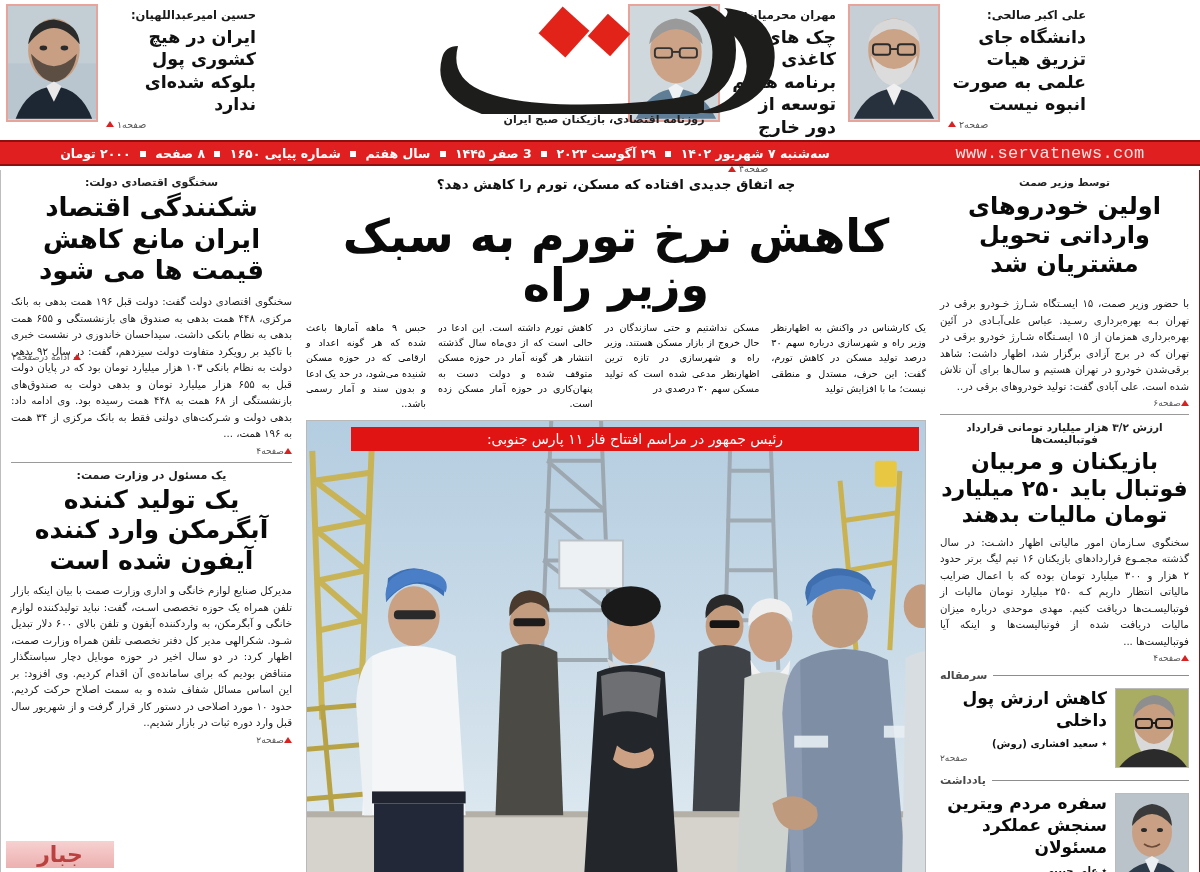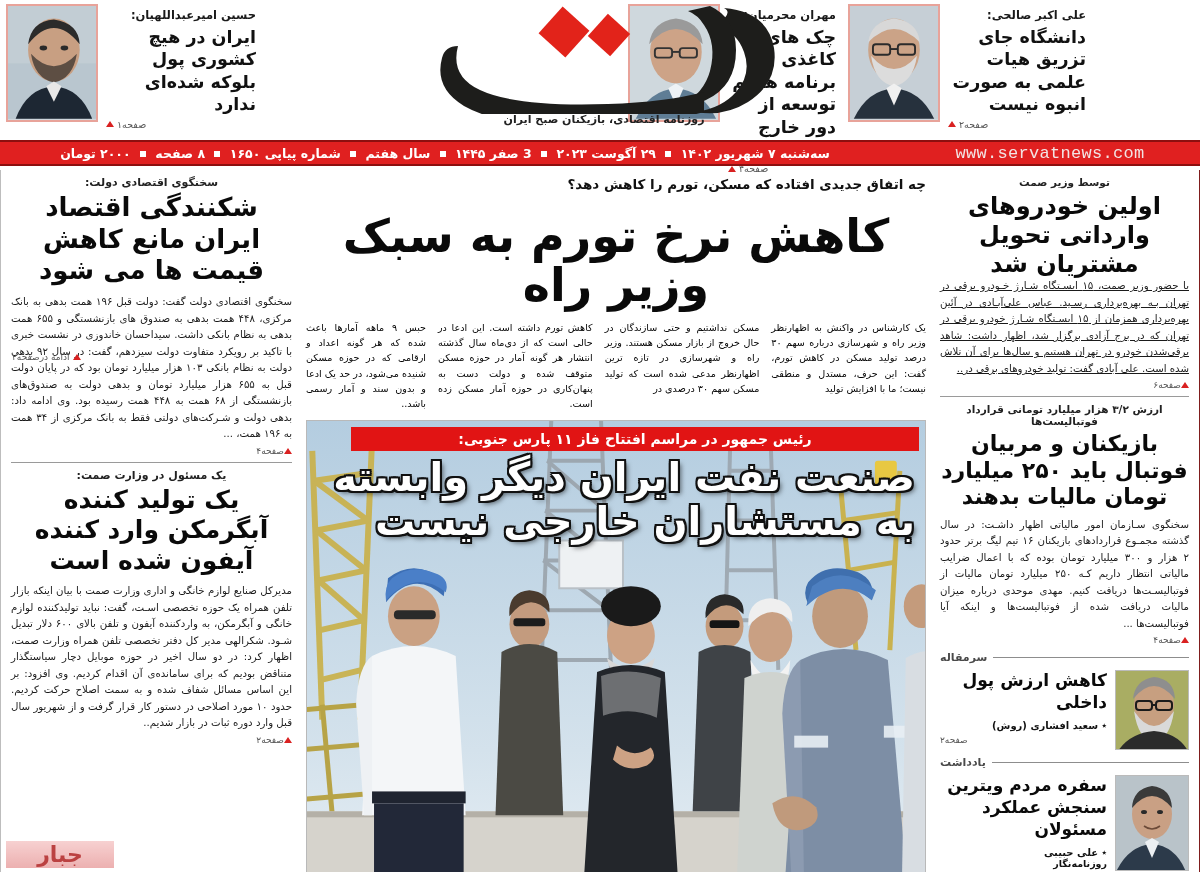--- a/index.html
+++ b/index.html
@@ -72,37 +72,37 @@
   .col-left   { width: 300px; padding: 6px 8px 4px 10px; border-left:1px solid #bdbdbd; }
   .col-center { width: 632px; padding: 4px 6px; }
   .col-right  { width: 268px; padding: 6px 10px 1px 8px; border-right:1px solid #7f1d1d; }
   .lead {
     direction:rtl; text-align:justify; font-size:10.2px; line-height:1.62; color:#1b1b1b;
     font-family:"DejaVu Sans","Liberation Sans",sans-serif;
   }
   .rule { height:1px; background:#9a9a9a; margin:6px 0; }
 
   
-  .center-kicker { font-size:13.5px; font-weight:700; direction:rtl; color:#111; margin-top:2px;}
+  .center-kicker { font-size:13.5px; font-weight:700; text-align:center; direction:rtl; color:#111; margin-top:2px;}
   .center-head {
     font-size:46px; font-weight:900; text-align:center; direction:rtl;
     line-height:1.06; color:#0a0a0a; margin-top:20px; letter-spacing:-1.5px;
   }
   .center-lead-row { display:flex; direction:rtl; gap:12px; margin-top:10px; }
   .center-lead-row .cl { flex:1 1 0; font-size:9.6px; line-height:1.6; text-align:justify; direction:rtl; }
 
   
   .photoblock {
     position:relative; margin-top:8px; width:100%; height:472px;
     border:1px solid #b9b9b9; overflow:hidden; background:#a9c4d8;
   }
   .redbanner {
     position:absolute; top:6px; right:6px; left:44px; height:24px; background:#e11414;
     color:#fff; display:flex; align-items:center; justify-content:center;
-    font-size:14px; font-weight:700; direction:rtl; z-index:5;
+    font-size:14px; font-weight:400; direction:rtl; z-index:5;
   }
   .photo-head {
     position:absolute; top:34px; right:10px; left:10px; z-index:5;
     direction:rtl; text-align:right; font-size:40px; font-weight:900; color:#fff;
     line-height:1.12; letter-spacing:-1px;
     text-shadow: 2px 0 0 #111, -2px 0 0 #111, 0 2px 0 #111, 0 -2px 0 #111,
                  2px 2px 0 #111, -2px -2px 0 #111, 2px -2px 0 #111, -2px 2px 0 #111,
                  3px 3px 5px rgba(0,0,0,.55);
   }
   .photo-credit {
@@ -261,21 +261,21 @@
     </div>
   </div>
 
   <div class="body">
 
     <div class="col-right">
 
       <div>
         <div class="r-kicker">توسط وزیر صمت</div>
         <div class="r-head">اولین خودروهای وارداتی تحویل مشتریان شد</div>
-        <div class="lead" style="margin-top:0;text-decoration:underline;">با حضور وزیر صمت، ۱۵ ایسـتگاه شـارژ خـودرو برقی در تهران بـه بهره‌برداری رسـید. عباس علی‌آبـادی در آئین بهره‌برداری همزمان از ۱۵ ایسـتگاه شـارژ خودرو برقی در تهران که در برج آزادی برگزار شد، اظهار داشت: شاهد برقی‌شدن خودرو در تهران هستیم و سال‌ها برای آن تلاش شده است. علی آبادی گفت: تولید خودروهای برقی در..</div>
+        <div class="lead" style="margin-top:18px;">با حضور وزیر صمت، ۱۵ ایسـتگاه شـارژ خـودرو برقی در تهران بـه بهره‌برداری رسـید. عباس علی‌آبـادی در آئین بهره‌برداری همزمان از ۱۵ ایسـتگاه شـارژ خودرو برقی در تهران که در برج آزادی برگزار شد، اظهار داشت: شاهد برقی‌شدن خودرو در تهران هستیم و سال‌ها برای آن تلاش شده است. علی آبادی گفت: تولید خودروهای برقی در..</div>
         <div class="cont">
           <span class="tri"></span>
           <span>صفحه۶</span>
         </div>
       </div>
 
       <div class="rule"></div>
 
       <div>
         <div class="r-kicker">ارزش ۳/۲ هزار میلیارد تومانی قرارداد فوتبالیست‌ها</div>
@@ -471,21 +471,20 @@
 
           <g>
             <ellipse cx="622" cy="186" rx="18" ry="22" fill="#c49b7c"></ellipse>
             <path d="M606 238 q24 -14 48 0 l0 234 l-52 0Z" fill="#d8dde2"></path>
           </g>
         </svg>
 
         <div class="redbanner">
           <span>رئیس جمهور در مراسم افتتاح فاز ۱۱ پارس جنوبی:</span>
         </div>
-        <div class="photo-head">صنعت نفت ایران دیگر وابسته به مستشاران خارجی نیست</div>
         <div class="photo-credit">عکس: ایرنا</div>
       </div>
     </div>
 
     <div class="col-left">
 
       <div>
         <div class="l-kicker">سخنگوی اقتصادی دولت:</div>
         <div class="l-head">شکنندگی اقتصاد ایران مانع کاهش قیمت ها می شود</div>
         <div class="lead" style="margin-top:7px;">سخنگوی اقتصادی دولت گفت: دولت قبل ۱۹۶ همت بدهی به بانک مرکزی، ۴۴۸ همت بدهی به صندوق های بازنشستگی و ۶۵۵ همت بدهی به نظام بانکی داشت. سیداحسان خاندوزی در نشست خبری با تاکید بر رویکرد متفاوت دولت سیزدهم، گفت: در سال ۹۲ بدهی دولت به نظام بانکی ۱۰۳ هزار میلیارد تومان بود که در پایان دولت قبل به ۶۵۵ هزار میلیارد تومان و بدهی دولت به صندوق‌های بازنشستگی از ۶۸ همت به ۴۴۸ همت رسیده بود. وی ادامه داد: بدهی دولت و شـرکت‌های دولتی فقط به بانک مرکزی از ۳۴ همت به ۱۹۶ همت، ...</div>

